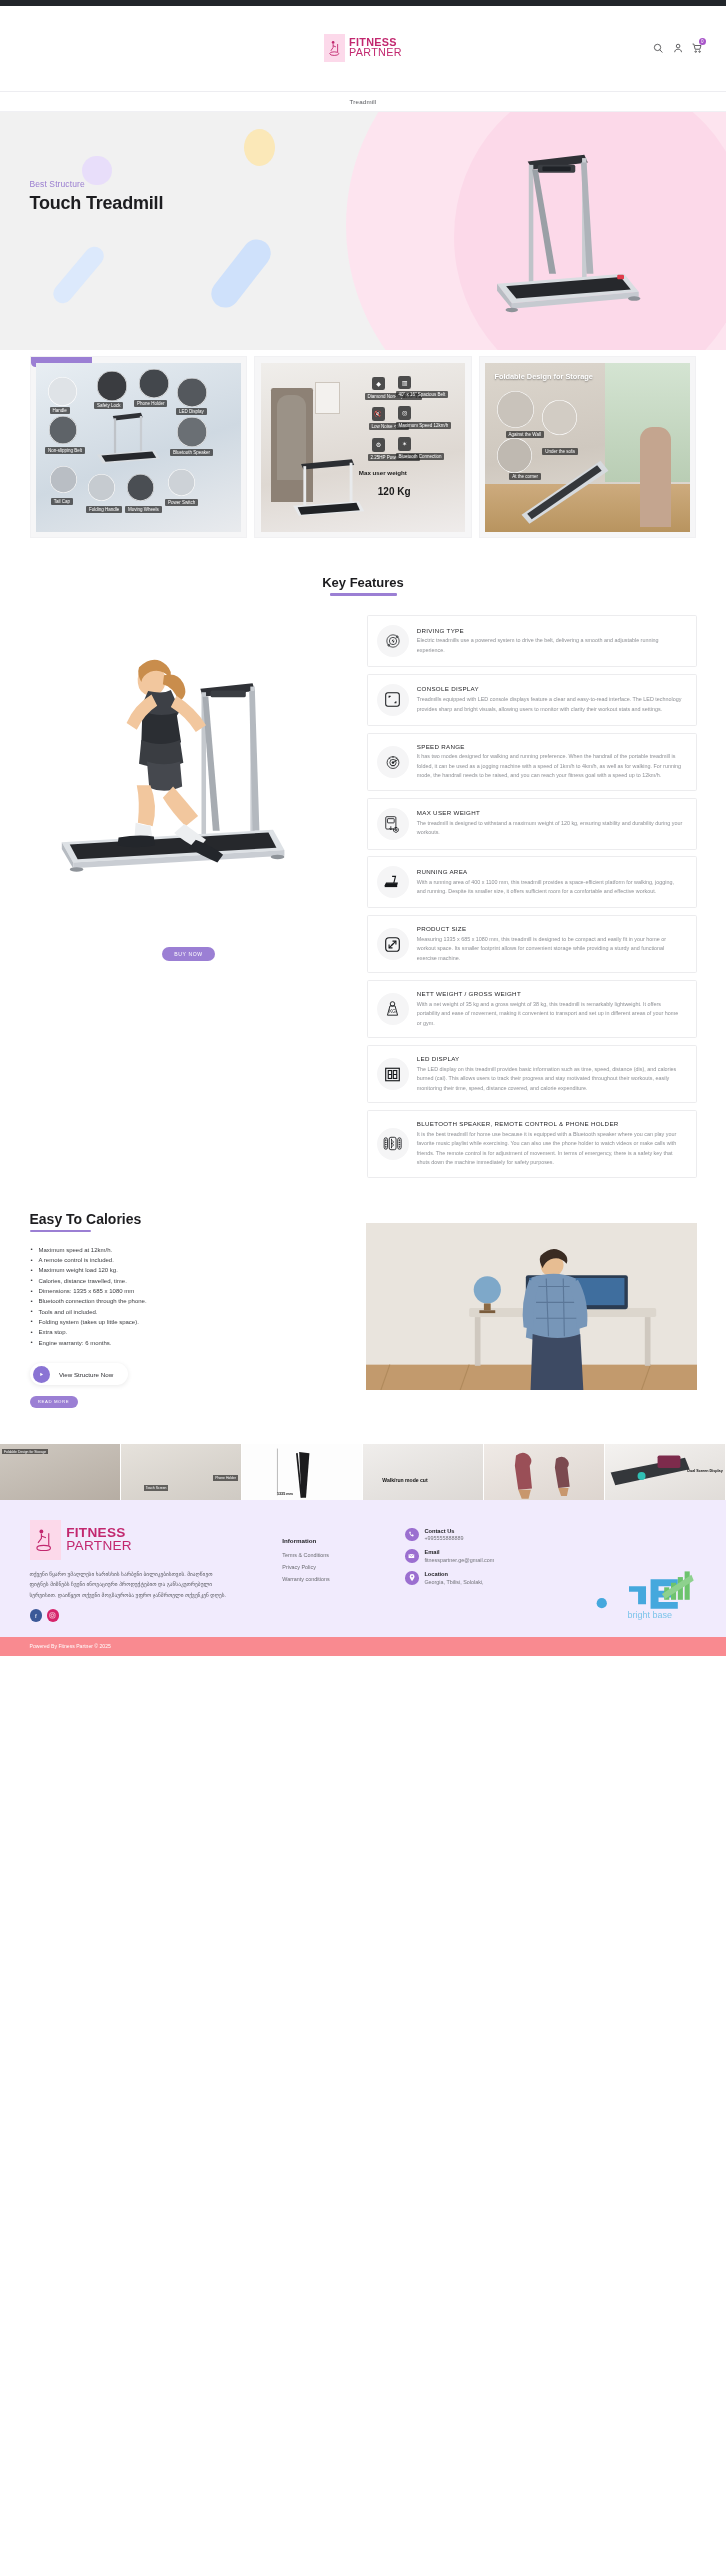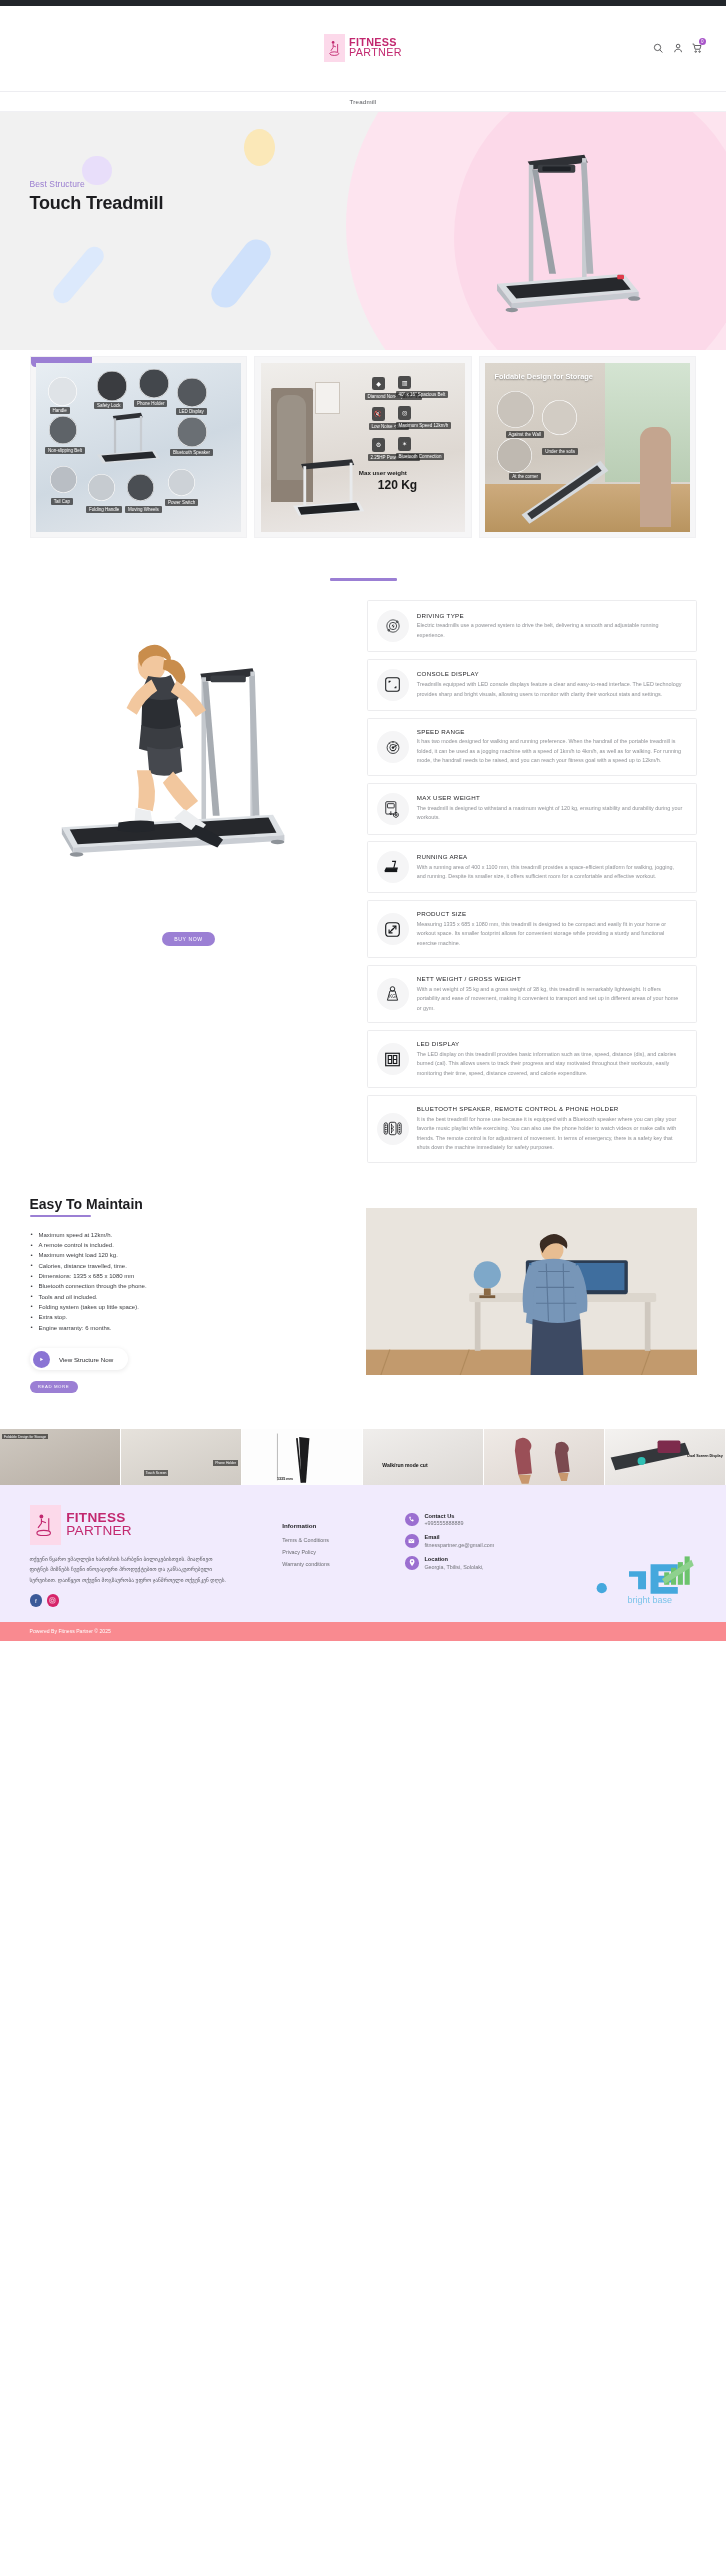--- a/index.html
+++ b/index.html
@@ -345,21 +345,21 @@
         <div class="sq-ico" style="left:137px;top:43px;">◎</div>
         <div class="sq-ico" style="left:111px;top:75px;">⚙</div>
         <div class="sq-ico" style="left:137px;top:74px;">✶</div>
         <span class="gtag" style="left:104px;top:29.5px;">Diamond Non-slip Texture</span>
         <span class="gtag" style="left:135px;top:28px;">40" x 16" Spacious Belt</span>
         <span class="gtag" style="left:108px;top:60px;">Low Noise &lt;60db</span>
         <span class="gtag" style="left:135px;top:59px;">Maximum Speed 12km/h</span>
         <span class="gtag" style="left:107px;top:91px;">2.25HP Powerful Motor</span>
         <span class="gtag" style="left:135px;top:90px;">Bluetooth Connection</span>
         <span class="gdark" style="left:98px;top:106px;">Max user weight</span>
-        <span class="gdark" style="left:117px;top:115px;font-size:12px;">120 Kg</span>
+        <span class="gdark" style="left:117px;top:123px;font-size:10px;">120 Kg</span>
       </div>
     </div>
 
     <div class="gcard">
       <div class="gcard-inner" style="background:linear-gradient(170deg,#dcd6cd,#cfc8bf 50%,#e8e3dc)">
         <div style="position:absolute;right:0;top:0;width:85px;height:119px;background:linear-gradient(180deg,#d4e4d2,#b9cdb4);"></div>
         <div style="position:absolute;left:0;bottom:0;width:100%;height:48px;background:linear-gradient(180deg,#cdab7e,#b8945f);"></div>
         <div class="gcirc" style="width:37px;height:37px;left:11.4px;top:28px;background:#c9c3bb;"></div>
         <div class="gcirc" style="width:35px;height:35px;left:57px;top:37px;background:#d2ccc4;"></div>
         <div class="gcirc" style="width:35px;height:35px;left:11.4px;top:75px;background:#bfb9b1;"></div>
@@ -371,20 +371,21 @@
         <span class="gbig" style="left:9px;top:9px;">Foldable Design for Storage</span>
         <span class="gtag" style="left:20.4px;top:68px;">Against the Wall</span>
         <span class="gtag" style="left:57px;top:85px;">Under the sofa</span>
         <span class="gtag" style="left:24px;top:110px;">At the corner</span>
       </div>
     </div>
   </div>
 </div>
 
 <div class="sec-title">
+  <h2>Key Features</h2>
   <div class="sec-ul"></div>
 </div>
 
 <div class="features">
   <div class="feat-left">
     <div class="runner">
       <svg viewBox="0 0 560 560" width="318" height="318">
 
         <path d="M300 130 L392 120 L396 134 L304 144 Z" fill="#2f3136"></path>
         <rect x="302" y="136" width="8" height="260" fill="#c4c8cd"></rect>
@@ -565,21 +566,21 @@
       <div class="fbody">
         <h3>BLUETOOTH SPEAKER, REMOTE CONTROL &amp; PHONE HOLDER</h3>
         <p>It is the best treadmill for home use because it is equipped with a Bluetooth speaker where you can play your favorite music playlist while exercising. You can also use the phone holder to watch videos or make calls with friends. The remote control is for adjustment of movement. In terms of emergency, there is a safety key that shuts down the machine immediately for safety purposes.</p>
       </div>
     </div>
   </div>
 </div>
 
 <div class="maintain">
   <div class="m-left">
-    <h2>Easy To Maintain</h2>
+    <h2>Easy To Calories</h2>
     <div class="m-ul"></div>
     <ul>
       <li>Maximum speed at 12km/h.</li>
       <li>A remote control is included.</li>
       <li>Maximum weight load 120 kg.</li>
       <li>Calories, distance travelled, time.</li>
       <li>Dimensions: 1335 x 685 x 1080 mm</li>
       <li>Bluetooth connection through the phone.</li>
       <li>Tools and oil included.</li>
       <li>Folding system (takes up little space).</li>

